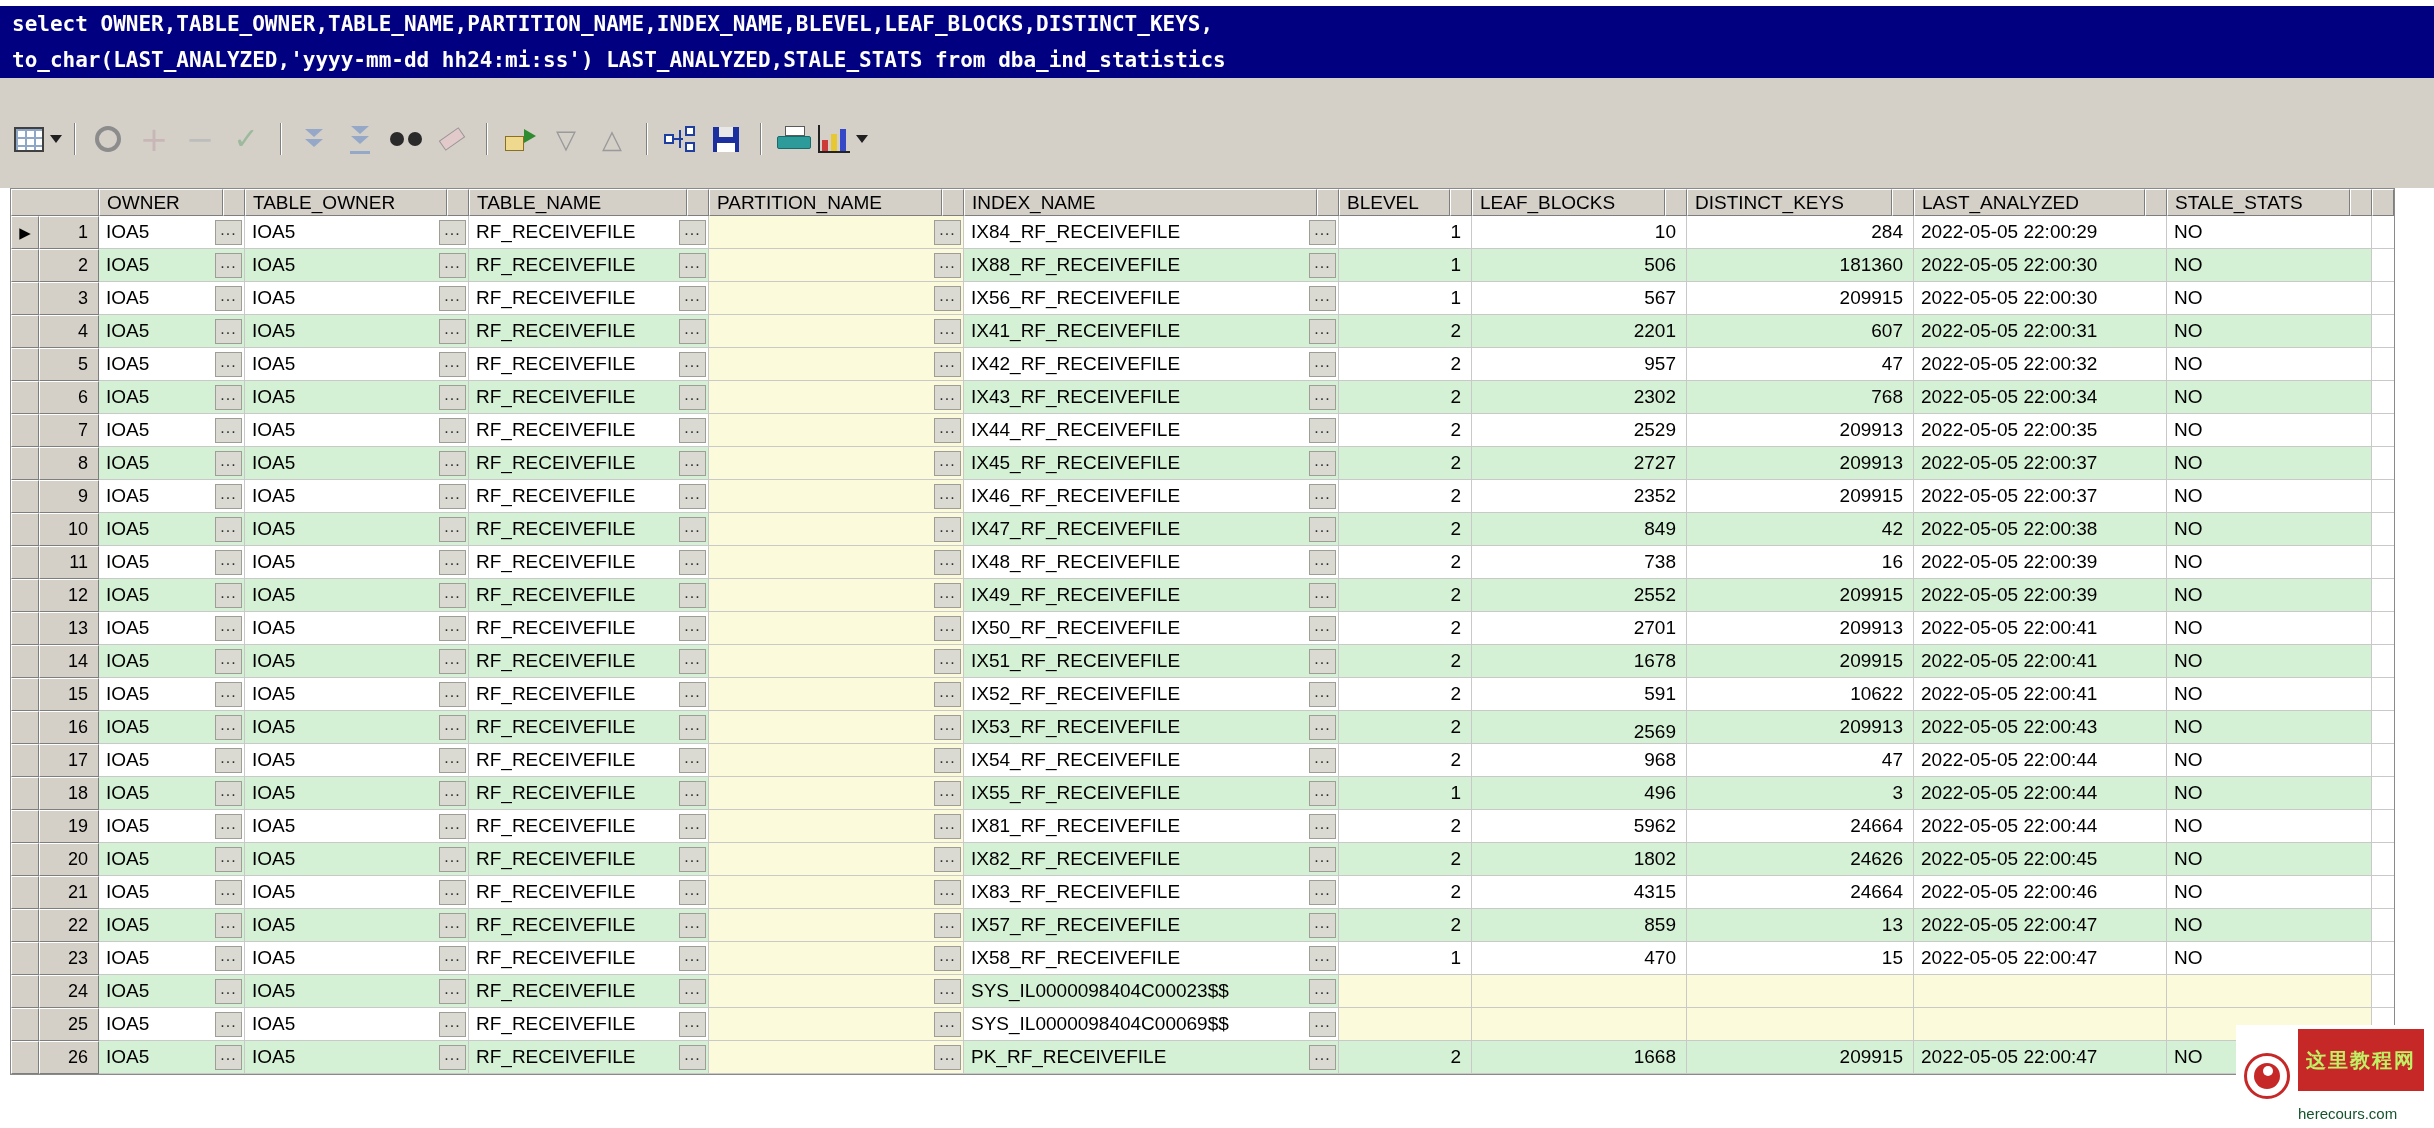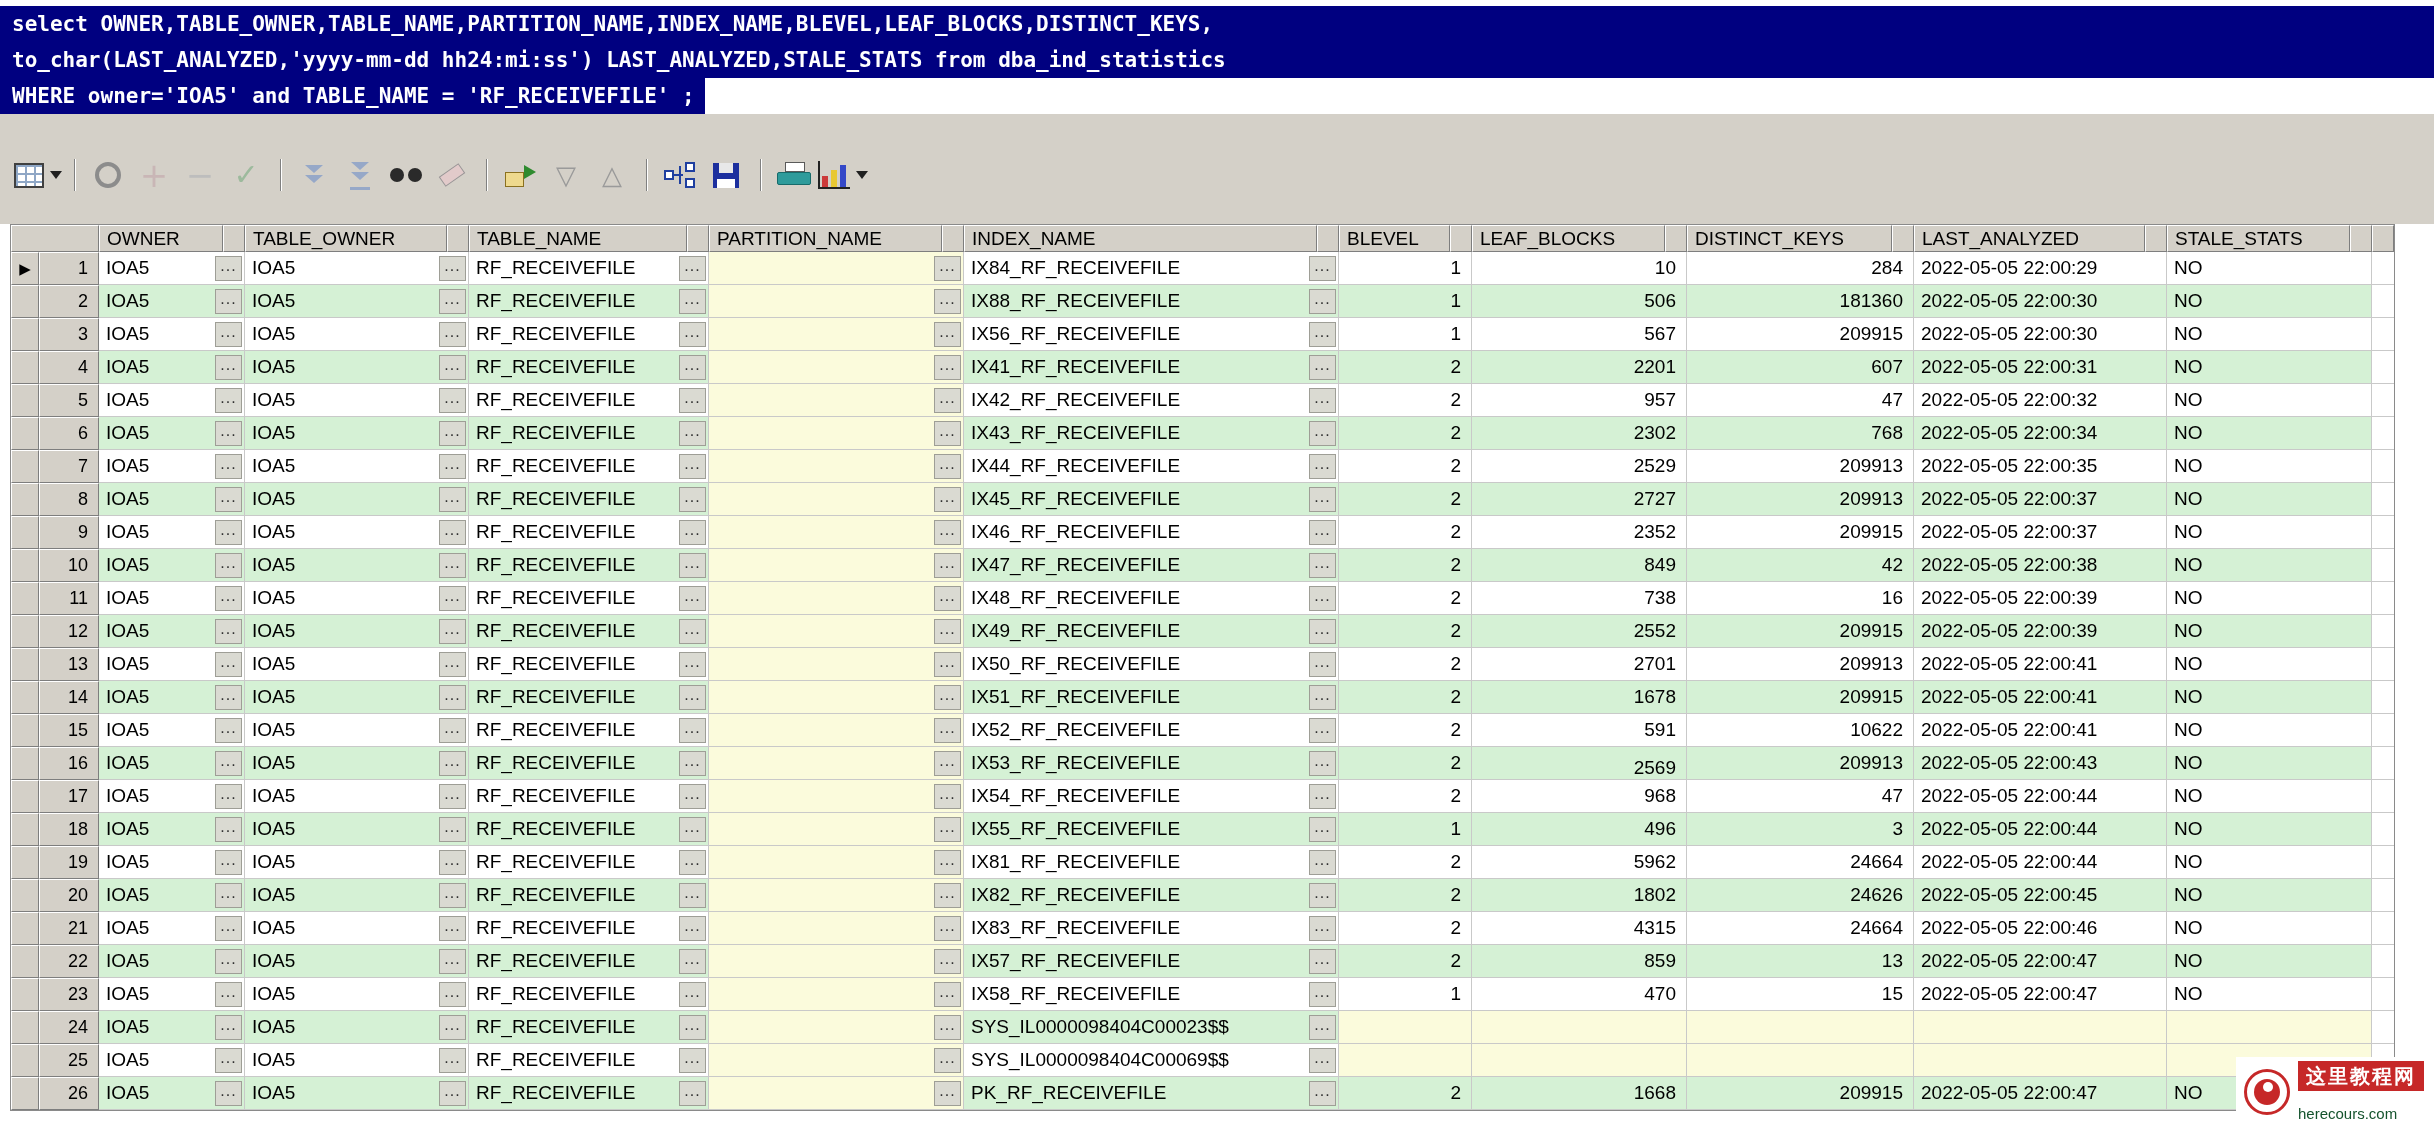--- a/index.html
+++ b/index.html
@@ -89,33 +89,32 @@
   .filler{background:#fff;border-right:none}
 
   
   .watermark{position:absolute;right:2px;bottom:2px;background:#fff;display:flex;align-items:center;
              gap:8px;padding:4px 8px}
   .wm-logo{width:46px;height:46px;border:3px solid #C62828;border-radius:50%;box-sizing:border-box;
            position:relative;background:#fff}
   .wm-inner{position:absolute;left:7px;top:7px;width:26px;height:26px;border-radius:50%;background:#C62828}
   .wm-inner::after{content:"";position:absolute;left:9px;top:3px;width:10px;height:10px;border-radius:50%;background:#fff}
   .wm-right{display:flex;flex-direction:column;align-items:flex-start}
-  .wm-name{background:#C62828;color:#ffffff;font-size:20px;font-weight:bold;padding:2px 8px;
+  .wm-name{background:#C62828;color:#bef264;font-size:20px;font-weight:bold;padding:18px 8px;
            letter-spacing:2px;line-height:26px}
   .wm-url{color:#14532d;font-size:15px;margin-top:14px;font-weight:normal}
 </style>
 </head>
 <body>
 
 <div class="page">
 
   <div class="sql-area">
     <div class="sql-line full"><span>select OWNER,TABLE_OWNER,TABLE_NAME,PARTITION_NAME,INDEX_NAME,BLEVEL,LEAF_BLOCKS,DISTINCT_KEYS,</span></div>
     <div class="sql-line full"><span>to_char(LAST_ANALYZED,'yyyy-mm-dd hh24:mi:ss') LAST_ANALYZED,STALE_STATS from dba_ind_statistics</span></div>
-    <div class="sql-line fit"><span>WHERE owner='IOA5' and TABLE_NAME = 'RF_RECEIVEFILE' ;</span></div>
   </div>
 
   <div class="tool-zone">
     <div class="tbar">
       <span class="tb">
         <span class="i-grid"></span>
         <span class="caret"></span>
       </span>
       <span class="tbsep"></span>
       <span class="tb">

